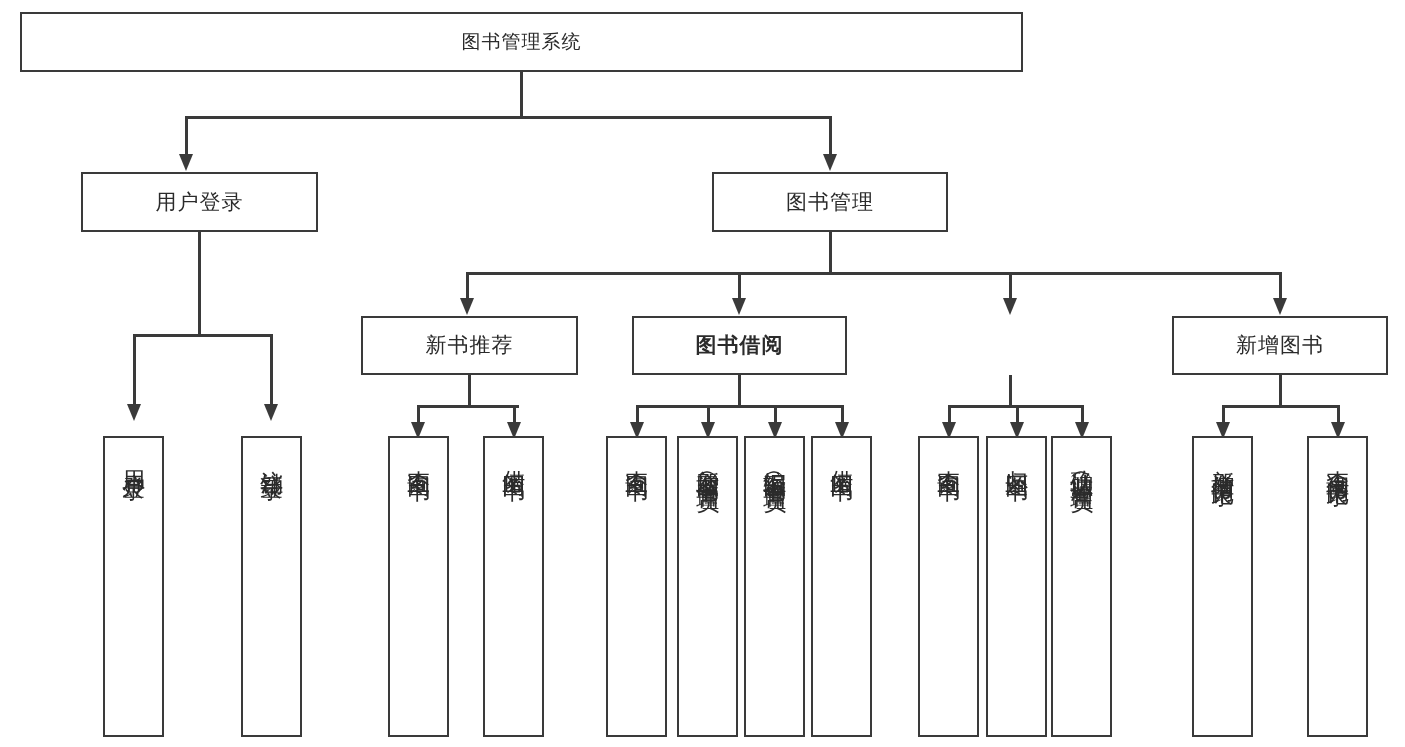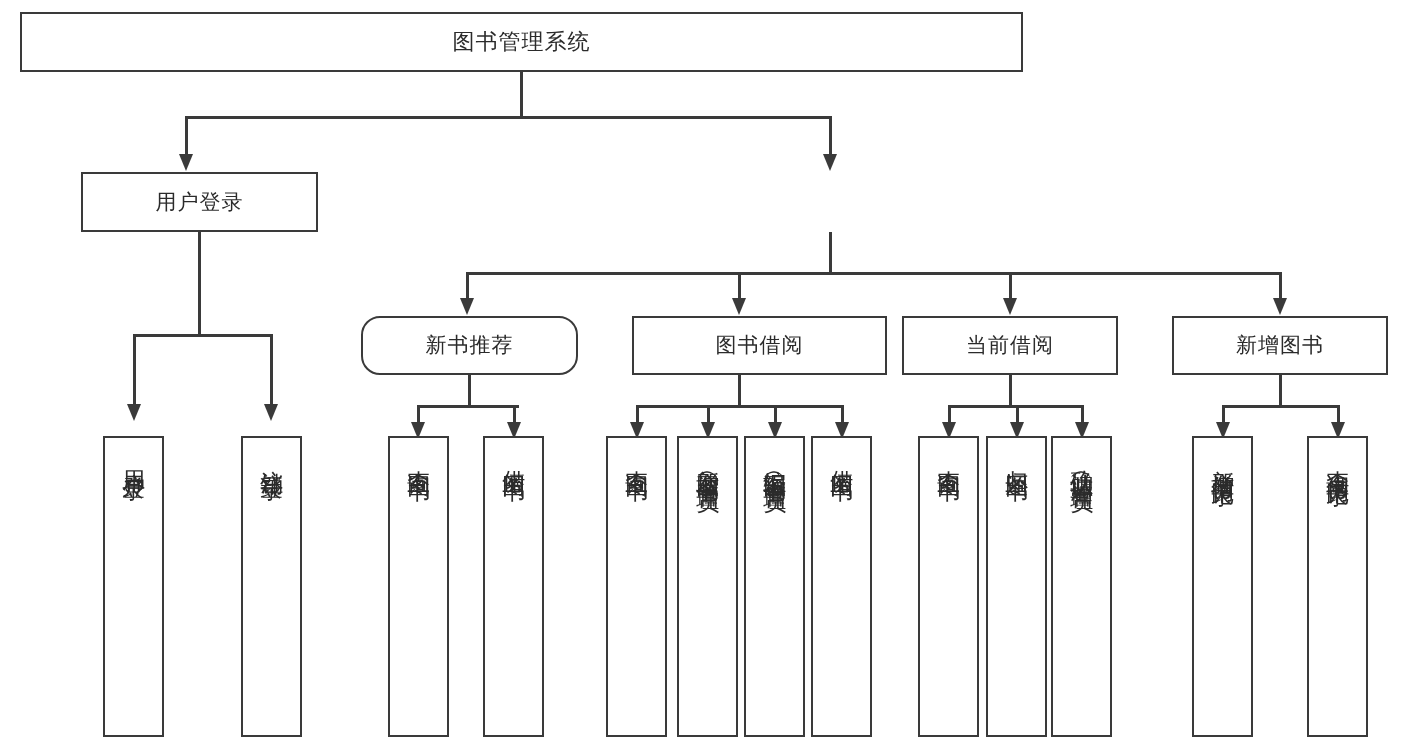--- a/index.html
+++ b/index.html
@@ -32,21 +32,21 @@
     display: block;
     text-align: center;
     line-height: 1.18;
     letter-spacing: 1px;
   }
   
   .node.horiz .node-label {
     writing-mode: horizontal-tb;
     font-size: 21px;
   }
-  .node.root .node-label { font-size: 22px; }
+  .node.root .node-label { font-size: 19px; }
   
   .node.vert {
     align-items: flex-start;
     justify-content: center;
     padding-top: 14px;
   }
   .node.vert .node-label {
     writing-mode: vertical-rl;
     text-orientation: upright;
     font-size: 23px;
@@ -89,48 +89,48 @@
 
   <div class="line-v" style="left:520px; top:72px; width:2.5px; height:46px;"></div>
   <div class="line-h" style="left:185px; top:116px; width:647px; height:2.5px;"></div>
   <div class="line-v" style="left:185px; top:116px; height:40px;"></div>
   <div class="arrow" style="left:179px; top:154px;"></div>
   <div class="line-v" style="left:829px; top:116px; height:40px;"></div>
   <div class="arrow" style="left:823px; top:154px;"></div>
 
   <div class="node horiz" style="left:81px; top:172px; width:237px; height:60px;">
     <span class="node-label">用户登录</span>
+  </div>
+  <div class="node horiz" style="left:712px; top:172px; width:236px; height:60px;">
+    <span class="node-label">图书管理</span>
   </div>
 
   <div class="line-v" style="left:198px; top:232px; height:104px;"></div>
   <div class="line-h" style="left:133px; top:334px; width:139px;"></div>
   <div class="line-v" style="left:133px; top:334px; height:72px;"></div>
   <div class="arrow" style="left:127px; top:404px;"></div>
   <div class="line-v" style="left:270px; top:334px; height:72px;"></div>
   <div class="arrow" style="left:264px; top:404px;"></div>
 
   <div class="line-v" style="left:829px; top:232px; height:42px;"></div>
   <div class="line-h" style="left:466px; top:272px; width:815px;"></div>
   <div class="line-v" style="left:466px; top:272px; height:28px;"></div>
   <div class="arrow" style="left:460px; top:298px;"></div>
   <div class="line-v" style="left:738px; top:272px; height:28px;"></div>
   <div class="arrow" style="left:732px; top:298px;"></div>
   <div class="line-v" style="left:1009px; top:272px; height:28px;"></div>
   <div class="arrow" style="left:1003px; top:298px;"></div>
   <div class="line-v" style="left:1279px; top:272px; height:28px;"></div>
   <div class="arrow" style="left:1273px; top:298px;"></div>
 
-  <div class="node horiz" style="left:361px; top:316px; width:217px; height:59px;border-radius:19px;">
+  <div class="node horiz" style="left:361px; top:316px; width:217px; height:59px;">
     <span class="node-label">新书推荐</span>
   </div>
-  <div class="node horiz" style="left:632px; top:316px; width:255px; height:59px;">
+  <div class="node horiz" style="left:632px; top:316px; width:215px; height:59px;font-weight:bold;">
     <span class="node-label">图书借阅</span>
-  </div>
-  <div class="node horiz" style="left:902px; top:316px; width:216px; height:59px;">
-    <span class="node-label">当前借阅</span>
   </div>
   <div class="node horiz" style="left:1172px; top:316px; width:216px; height:59px;">
     <span class="node-label">新增图书</span>
   </div>
 
   <div class="line-v" style="left:468px; top:375px; height:32px;"></div>
   <div class="line-h" style="left:417px; top:405px; width:102px;"></div>
   <div class="line-v" style="left:417px; top:405px; height:20px;"></div>
   <div class="arrow" style="left:411px; top:422px;"></div>
   <div class="line-v" style="left:513px; top:405px; height:20px;"></div>

